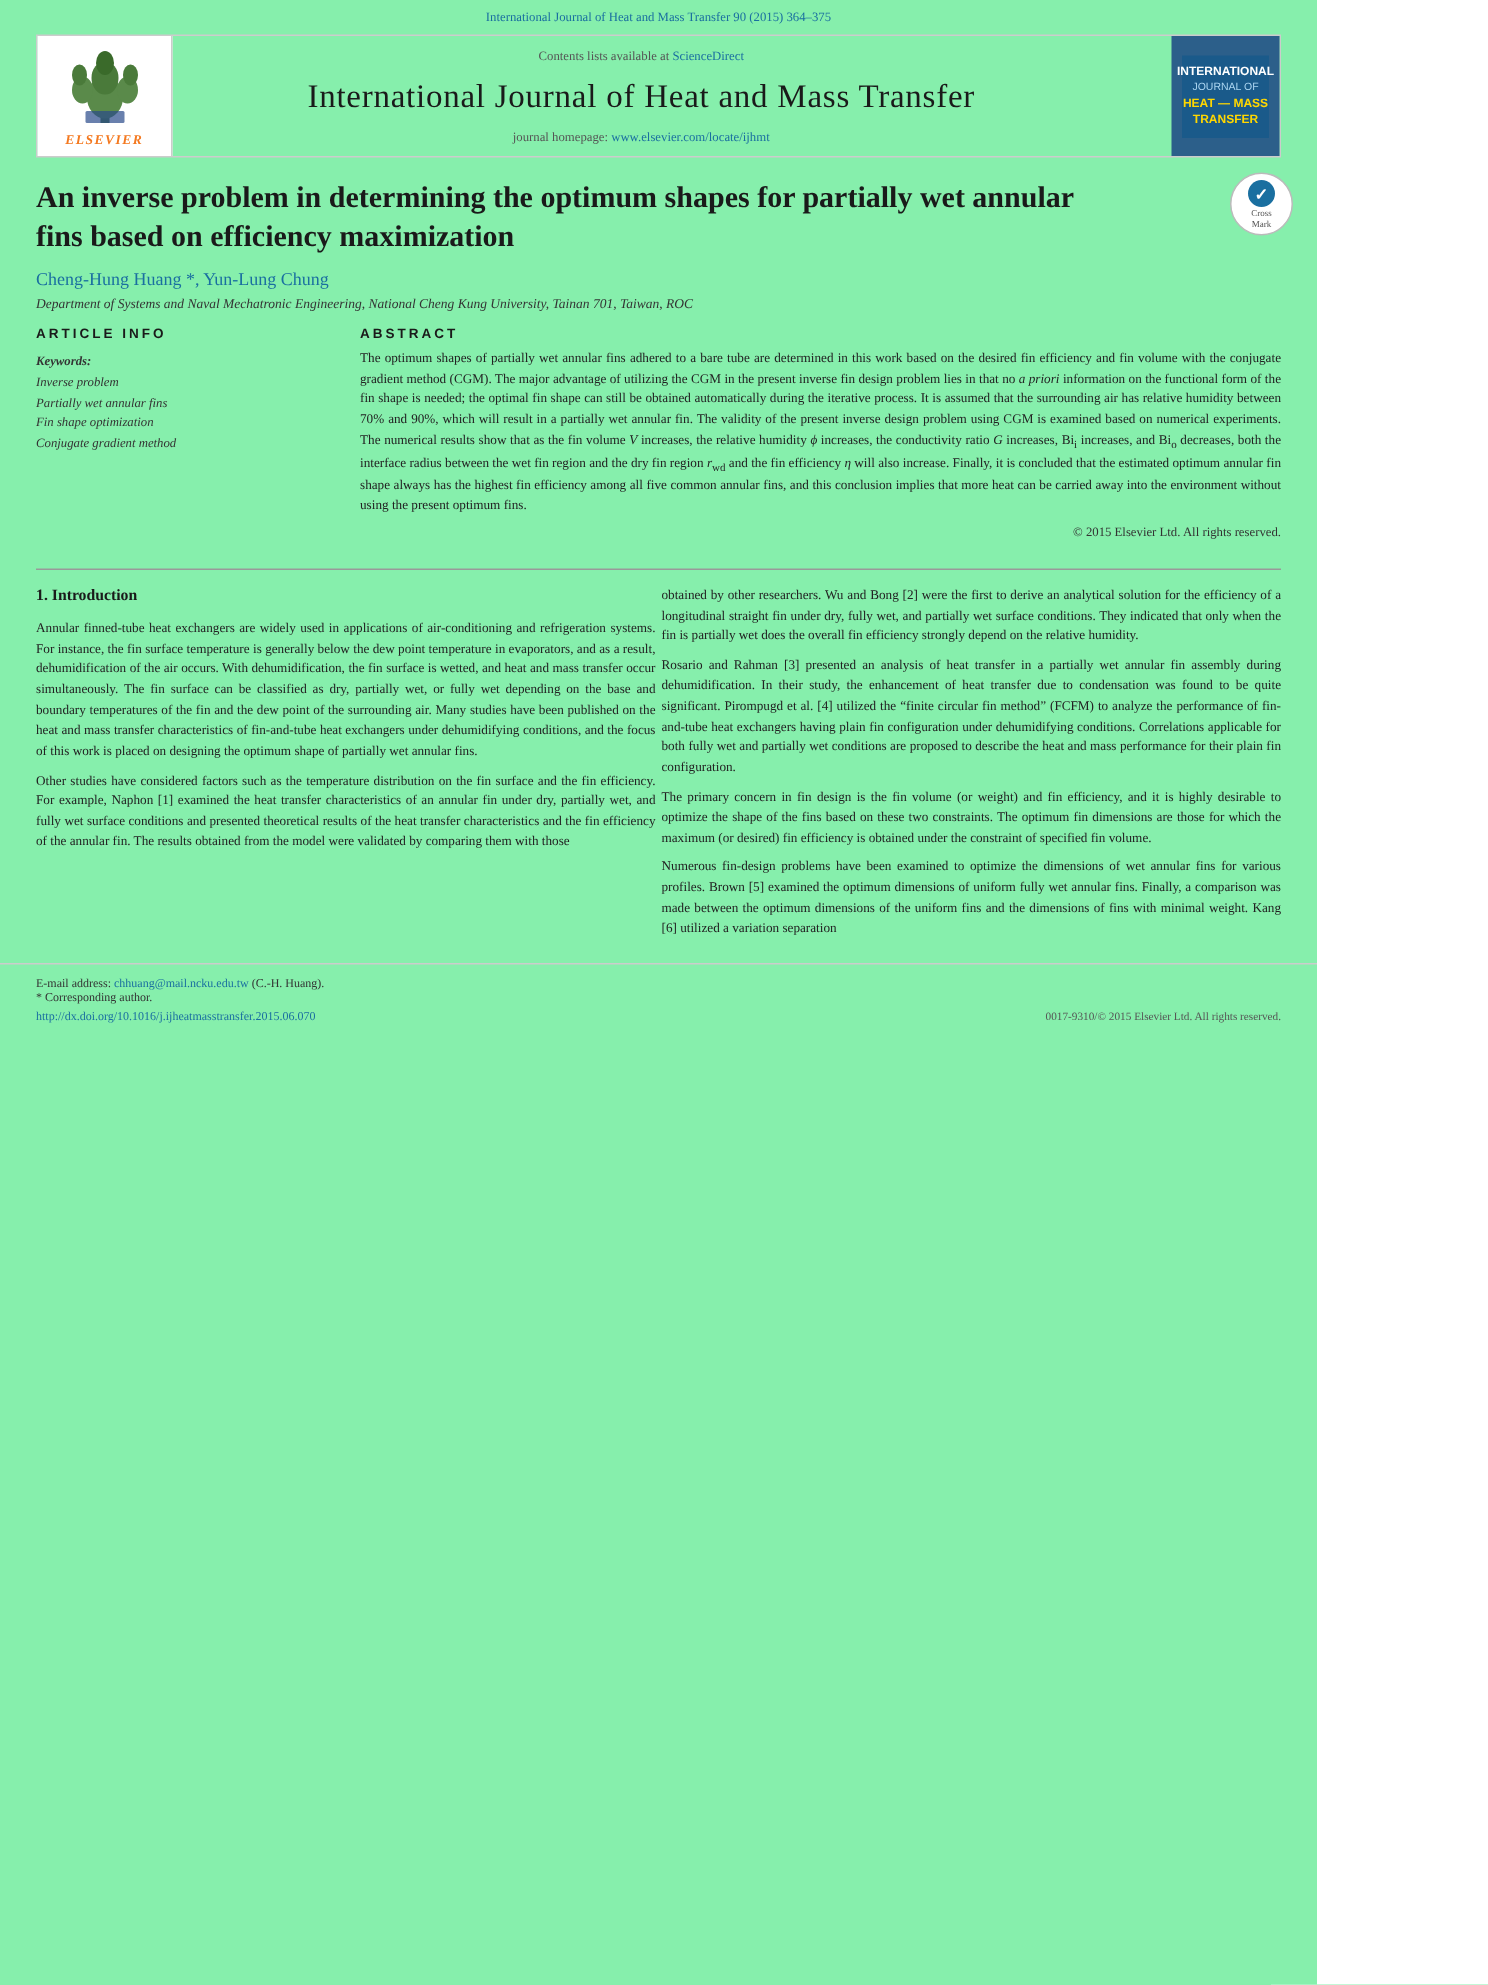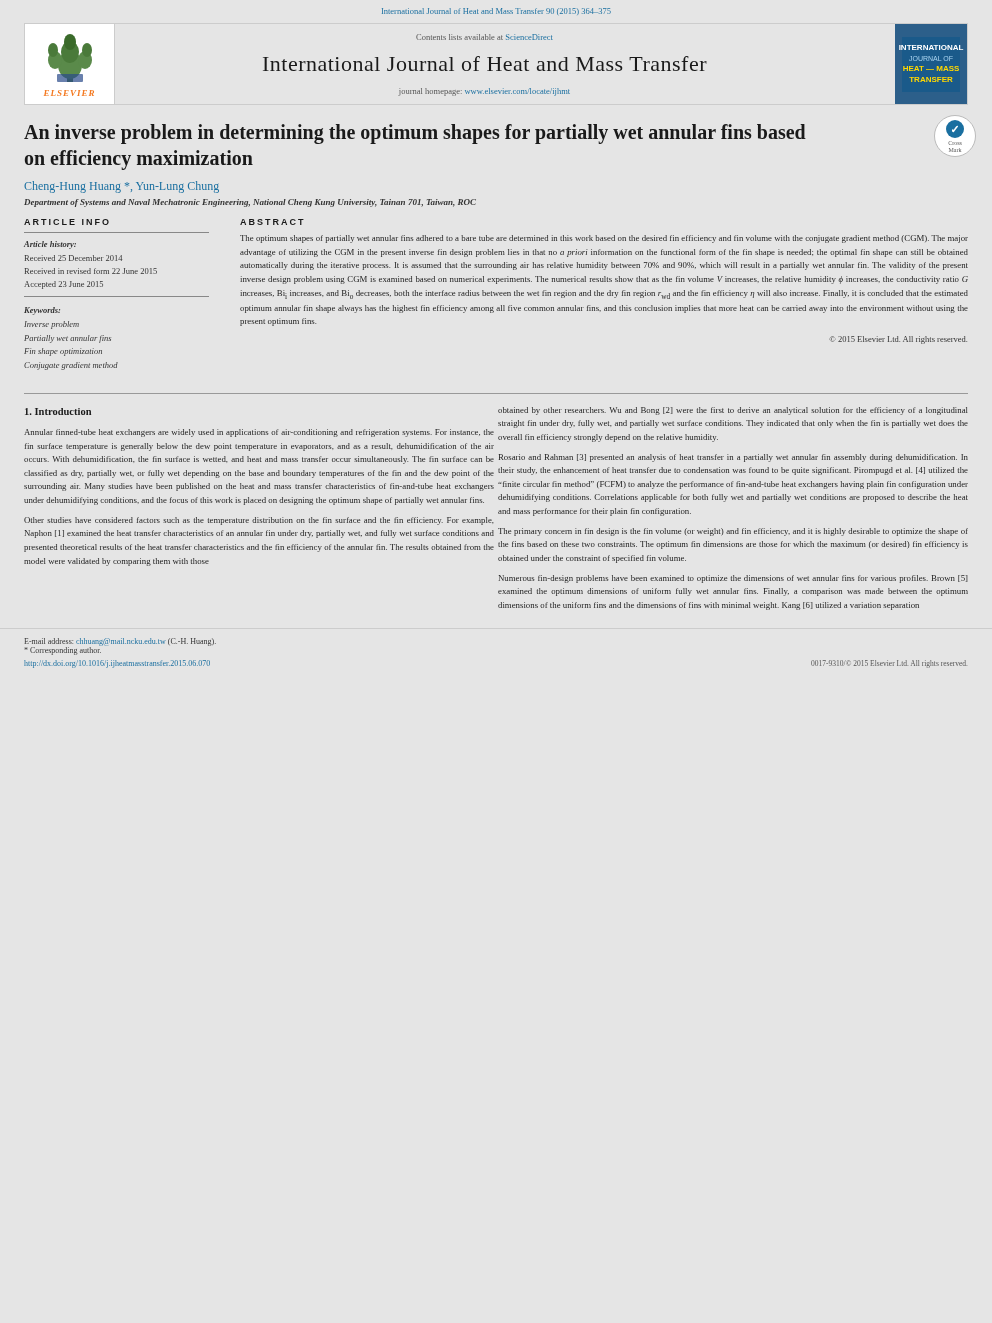--- a/index.html
+++ b/index.html
@@ -5,23 +5,23 @@
     * { margin: 0; padding: 0; box-sizing: border-box; }
     body {
       font-family: 'Times New Roman', Times, serif;
       font-size: 10px;
       background: #fff;
       color: #000;
       width: 992px;
       min-height: 1323px;
     }
     .page {
-      width: 992px;
+      width: 878px;
       min-height: 1323px;
-      background: #e5e5e5;
+      background: #86efac;
       padding: 0;
       position: relative;
     }
     
     .top-doi-bar {
       text-align: center;
       font-size: 8.5px;
       color: #1a6fa0;
       padding: 6px 0 3px 0;
       border-bottom: none;
@@ -115,21 +115,20 @@
     .authors {
       font-size: 12px;
       color: #1a6fa0;
       margin-bottom: 3px;
     }
     .affiliation {
       font-size: 9px;
       font-style: italic;
       color: #333;
       margin-bottom: 10px;
-      font-weight: bold;
     }
     
     .two-col {
       display: flex;
       gap: 31px;
       margin-top: 8px;
     }
     .col-left {
       width: 185px;
       flex-shrink: 0;
@@ -309,26 +308,20 @@
     <div class="article-title">An inverse problem in determining the optimum shapes for partially wet annular fins based on efficiency maximization</div>
     <div class="authors">
       <span>Cheng-Hung Huang *, Yun-Lung Chung</span>
     </div>
     <div class="affiliation">Department of Systems and Naval Mechatronic Engineering, National Cheng Kung University, Tainan 701, Taiwan, ROC</div>
 
     <div class="two-col">
 
       <div class="col-left">
         <div class="section-heading">Article Info</div>
-        <div class="article-info-box">
-          <div class="article-info-subhead">Article history:</div>
-          <div class="article-info-line">Received 25 December 2014</div>
-          <div class="article-info-line">Received in revised form 22 June 2015</div>
-          <div class="article-info-line">Accepted 23 June 2015</div>
-        </div>
         <div class="keywords-section">
           <div class="article-info-subhead">Keywords:</div>
           <div class="keyword-item">Inverse problem</div>
           <div class="keyword-item">Partially wet annular fins</div>
           <div class="keyword-item">Fin shape optimization</div>
           <div class="keyword-item">Conjugate gradient method</div>
         </div>
       </div>
 
       <div class="col-right">

